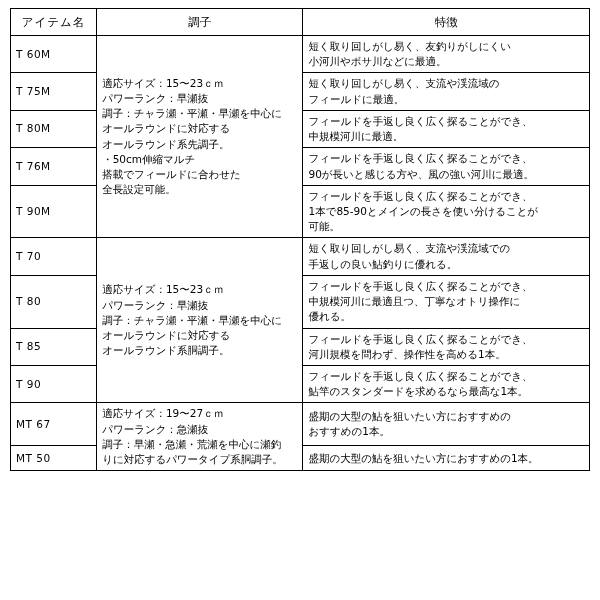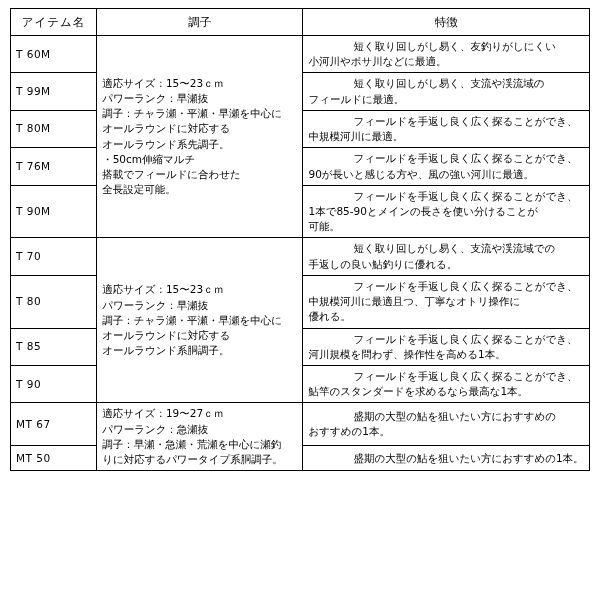--- a/index.html
+++ b/index.html
@@ -50,21 +50,21 @@
     text-align: left;
     font-size: 10.5px;
     vertical-align: middle;
   }
   td.feat {
     text-align: left;
     font-size: 11px;
     vertical-align: middle;
   }
   .tone-line { white-space: pre-wrap; }
-  .feat-line { white-space: pre-wrap; margin-left: 45px; }
+  .feat-line { white-space: pre-wrap; }
   th.hdr-item { letter-spacing: 1px; }
 </style>
 </head>
 <body>
 
 <div class="page">
   <table class="spec">
     <colgroup>
       <col class="c-item">
       <col class="c-tone">
@@ -86,21 +86,21 @@
 調子：チャラ瀬・平瀬・早瀬を中心に
 オールラウンドに対応する
 オールラウンド系先調子。
 ・50cm伸縮マルチ
 搭載でフィールドに合わせた
 全長設定可能。</span></td>
         <td class="feat"><span class="feat-line">短く取り回しがし易く、友釣りがしにくい
 小河川やボサ川などに最適。</span></td>
       </tr>
       <tr>
-        <td class="item">T 99M</td>
+        <td class="item">T 75M</td>
         <td class="feat"><span class="feat-line">短く取り回しがし易く、支流や渓流域の
 フィールドに最適。</span></td>
       </tr>
       <tr>
         <td class="item">T 80M</td>
         <td class="feat"><span class="feat-line">フィールドを手返し良く広く探ることができ、
 中規模河川に最適。</span></td>
       </tr>
       <tr>
         <td class="item">T 76M</td>

